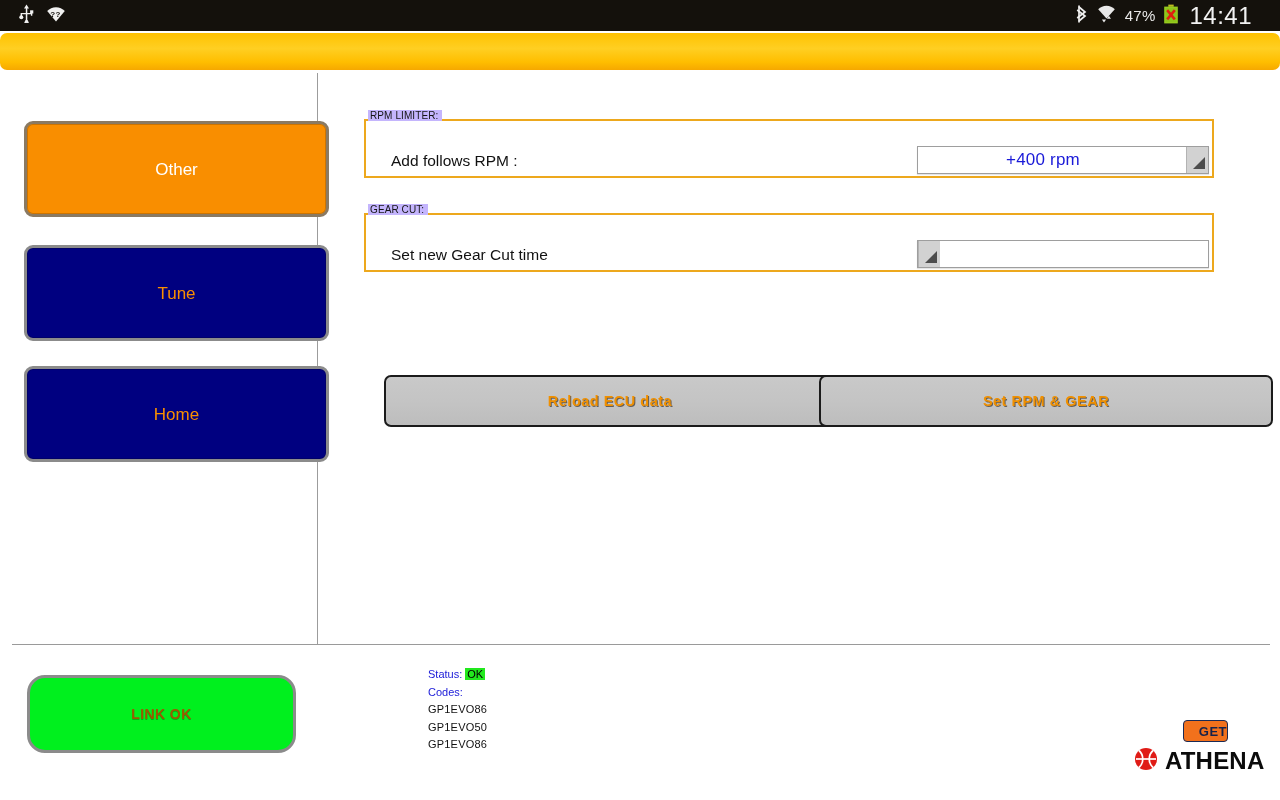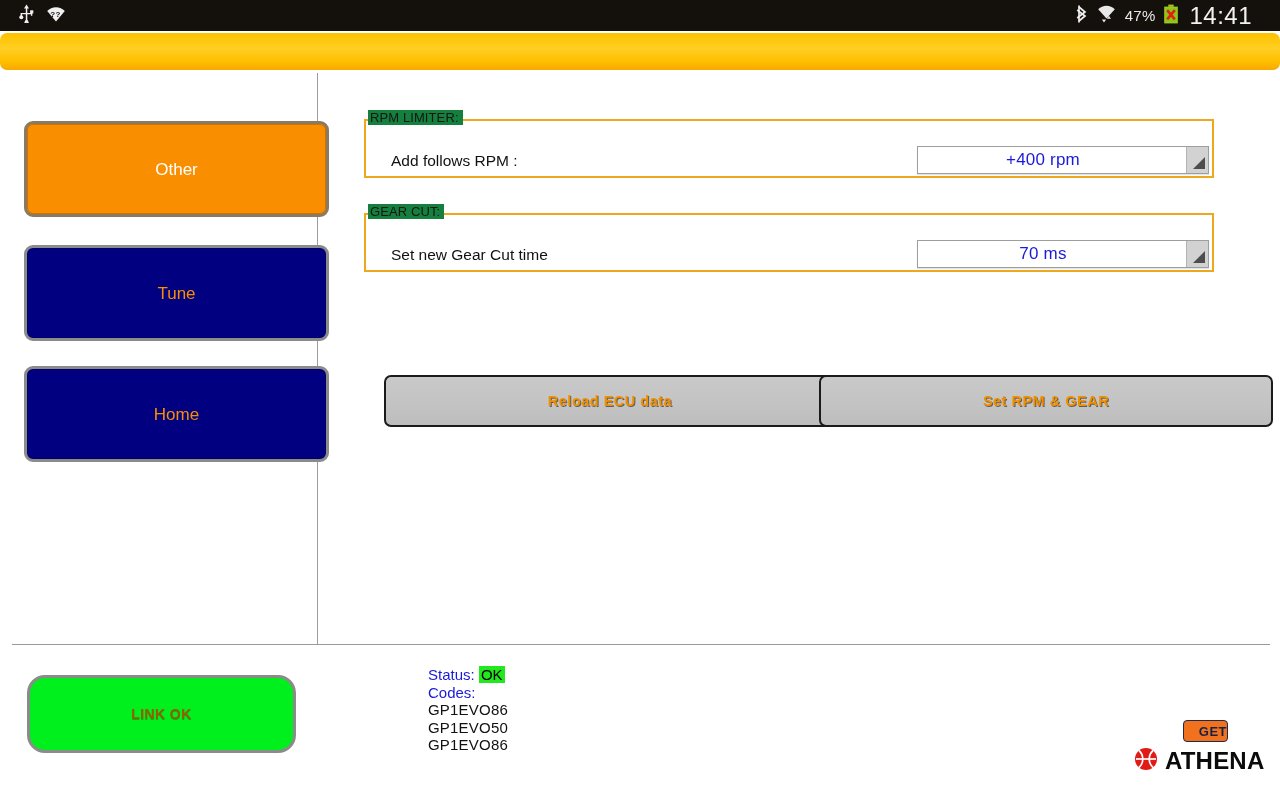--- a/index.html
+++ b/index.html
@@ -70,22 +70,22 @@
     font-size: 14px; font-weight: 700; letter-spacing: .4px;
     text-shadow: 0 1px 0 rgba(0,0,0,.25);
   }
 
   
   .group {
     position: absolute; border: 2px solid #eda81d; border-top-width: 2px;
     background: transparent;
   }
   .group-legend {
-    position: absolute; top: -11px; left: 2px; background: #15803d;
-    padding: 0 4px 0 2px; font-size: 13px; color: #151515;
+    position: absolute; top: -11px; left: 2px; background: #c4b5fd;
+    padding: 0 4px 0 2px; font-size: 10px; color: #151515;
     letter-spacing: .1px;
   }
   .group.rpm  { left: 364px; top: 119px; width: 850px; height: 59px; }
   .group.gear { left: 364px; top: 213px; width: 850px; height: 59px; }
 
   .field-label {
     position: absolute; font-size: 15.5px; color: #111; white-space: nowrap;
   }
   .field-label.rpm  { left: 391px; top: 152px; }
   .field-label.gear { left: 391px; top: 246px; }
@@ -122,21 +122,21 @@
     background: linear-gradient(to bottom, #c9c9c9 0%, #c4c4c4 50%, #bdbdbd 100%);
     color: #f09000; font-size: 14.5px; font-weight: 700; letter-spacing: .5px;
     display: flex; align-items: center; justify-content: center;
     text-shadow: 1px 1px 0 rgba(20,10,0,.55);
   }
   .actionbtn.reload { left: 384px; top: 375px; width: 452px; }
   .actionbtn.setrpm { left: 819px; top: 375px; width: 454px; }
 
   
   .statusblock {
-    position: absolute; left: 428px; top: 666px; font-size: 15px; line-height: 17.5px;
+    position: absolute; left: 428px; top: 666px; font-size: 11px; line-height: 17.5px;
   }
   .st-row { white-space: nowrap; }
   .st-key { color: #1a1ad8; }
   .st-ok {
     color: #000000; background: #22e81e; padding: 0 2px; font-weight: 400;
   }
   .st-code { color: #111111; display: block; letter-spacing: .2px; }
 
   
   .getbadge {
@@ -253,21 +253,20 @@
   <div class="combo rpm">
     <span class="combo-value">+400 rpm</span>
     <span class="combo-arrow"></span>
   </div>
 
   <div class="group gear">
     <span class="group-legend">GEAR CUT:</span>
   </div>
   <span class="field-label gear">Set new Gear Cut time</span>
   <div class="combo gear">
-    <span class="combo-value">70 ms</span>
     <span class="combo-arrow"></span>
   </div>
 
   <div class="actionbtn reload">
     <span>Reload ECU data</span>
   </div>
   <div class="actionbtn setrpm">
     <span>Set RPM &amp; GEAR</span>
   </div>
 

